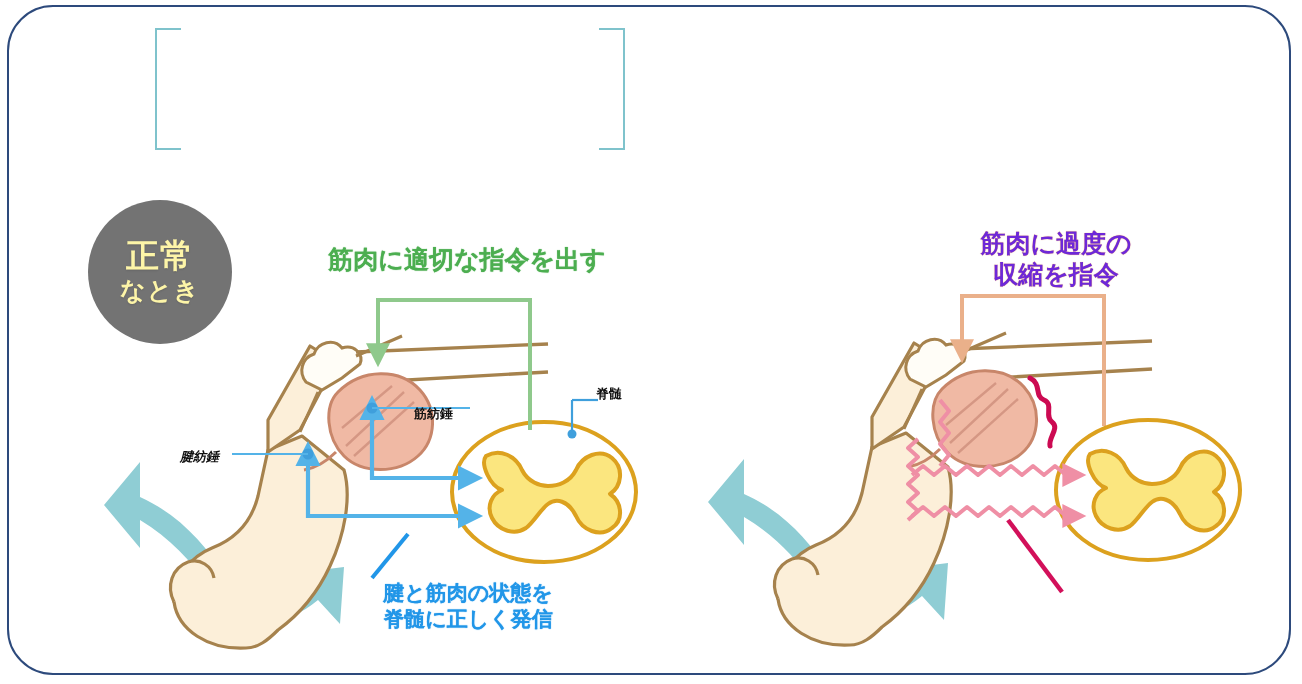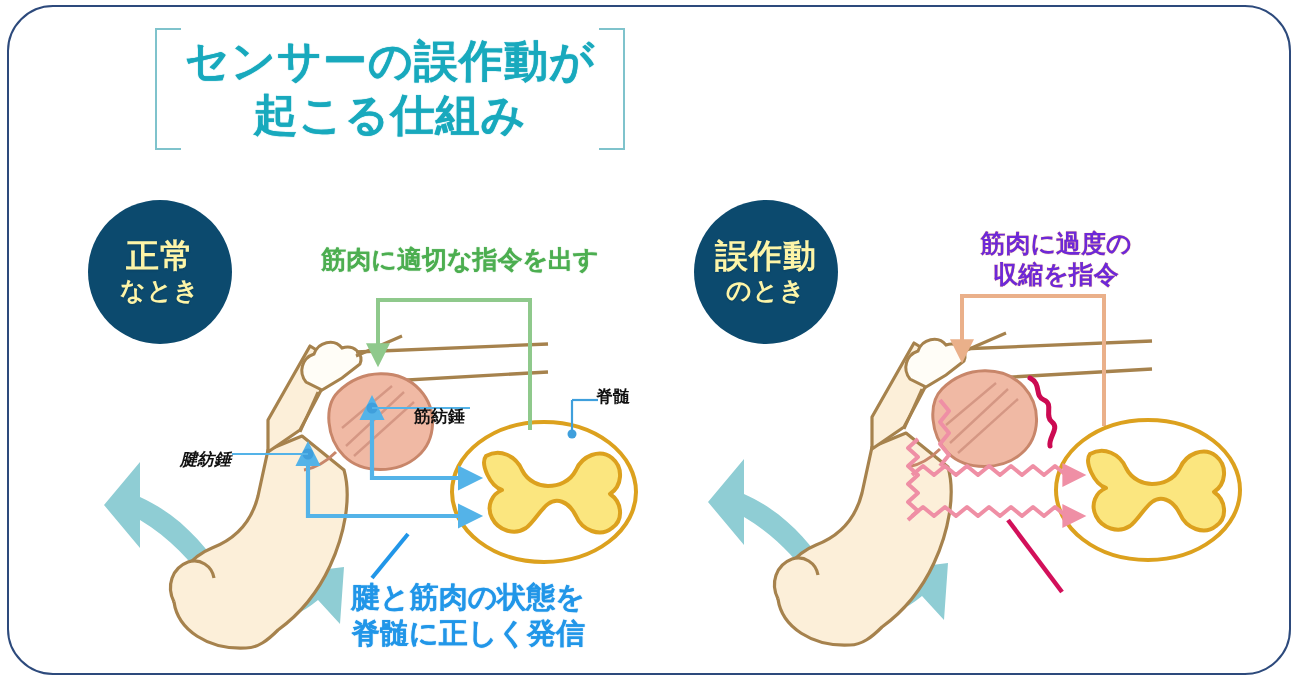--- a/index.html
+++ b/index.html
@@ -65,21 +65,21 @@
     line-height: 1.22;
     letter-spacing: 1px;
     text-shadow: 0 0 1px #18a9bd;
   }
   
   .badge {
     position: absolute;
     width: 144px;
     height: 144px;
     border-radius: 50%;
-    background: #0c4a6e;
+    background: #737373;
     display: flex;
     flex-direction: column;
     align-items: center;
     justify-content: center;
     color: #fdf5a8;
     text-shadow: 0 1px 2px rgba(0,0,0,0.13);
   }
   .badge .b-main { font-size: 33px; font-weight: bold; line-height: 1.1; letter-spacing: 1px; }
   .badge .b-sub  { font-size: 25px; font-weight: bold; line-height: 1.25; letter-spacing: 1px; }
   #badge-normal { left: 88px; top: 200px; }
@@ -87,53 +87,53 @@
 
   
   .panel-heading {
     position: absolute;
     font-weight: bold;
     line-height: 1.22;
     white-space: pre-line;
     text-align: center;
   }
   #heading-normal {
-    left: 292px; top: 244px; width: 336px;
+    left: 299px; top: 244px; width: 336px;
     font-size: 25px; color: #4cae50;
     text-shadow: 0 0 1px #4cae50;
   }
   #heading-error {
     left: 927px; top: 228px; width: 258px;
     font-size: 25px; color: #6d28d9;
     text-shadow: 0 0 1px #ef9b54;
   }
 
   
   .panel-caption {
     position: absolute;
     font-weight: bold;
     line-height: 1.24;
     white-space: pre-line;
     text-align: center;
   }
   #caption-normal {
     left: 318px; top: 580px; width: 300px;
-    font-size: 29px; color: #2196e8;
+    font-size: 21px; color: #2196e8;
     text-shadow: 0 0 1px #2196e8;
   }
   #caption-error {
     left: 898px; top: 594px; width: 340px;
     font-size: 27px; color: #e2215f;
     text-shadow: 0 0 1px #e2215f;
   }
 
   
   .anat-label {
     position: absolute;
-    font-size: 17px;
+    font-size: 13px;
     font-weight: bold;
     color: #111111;
     white-space: nowrap;
   }
   #label-tendon-spindle { left: 180px; top: 448px; font-style: italic; }
   #label-muscle-spindle { left: 414px; top: 405px; }
   #label-spinal-cord    { left: 596px; top: 385px; }
 
   svg.art { position: absolute; left: 0; top: 0; width: 1302px; height: 684px; }
 </style>
@@ -299,33 +299,27 @@
         <path d="M940,466 l9,-11 l-9,-11 l9,-11 l-9,-11 l9,-11 l-9,-11"></path>
       </g>
 
       <path d="M1008,520 L1062,592" stroke="#d2105a" stroke-width="4.5" fill="none"></path>
     </g>
   </svg>
 
   <div class="title-wrap">
     <div class="bracket left"></div>
     <div class="bracket right"></div>
-    <div class="title-text">センサーの誤作動が
-起こる仕組み</div>
   </div>
 
   <div class="badge" id="badge-normal">
     <div class="b-main">正常</div>
     <div class="b-sub">なとき</div>
   </div>
 
-  <div class="badge" id="badge-error">
-    <div class="b-main">誤作動</div>
-    <div class="b-sub">のとき</div>
-  </div>
 
   <div class="panel-heading" id="heading-normal">筋肉に適切な指令を出す</div>
   <div class="panel-heading" id="heading-error">筋肉に過度の
 収縮を指令</div>
 
   <div class="panel-caption" id="caption-normal">腱と筋肉の状態を
 脊髄に正しく発信</div>
 
   <div class="anat-label" id="label-tendon-spindle">腱紡錘</div>
   <div class="anat-label" id="label-muscle-spindle">筋紡錘</div>

